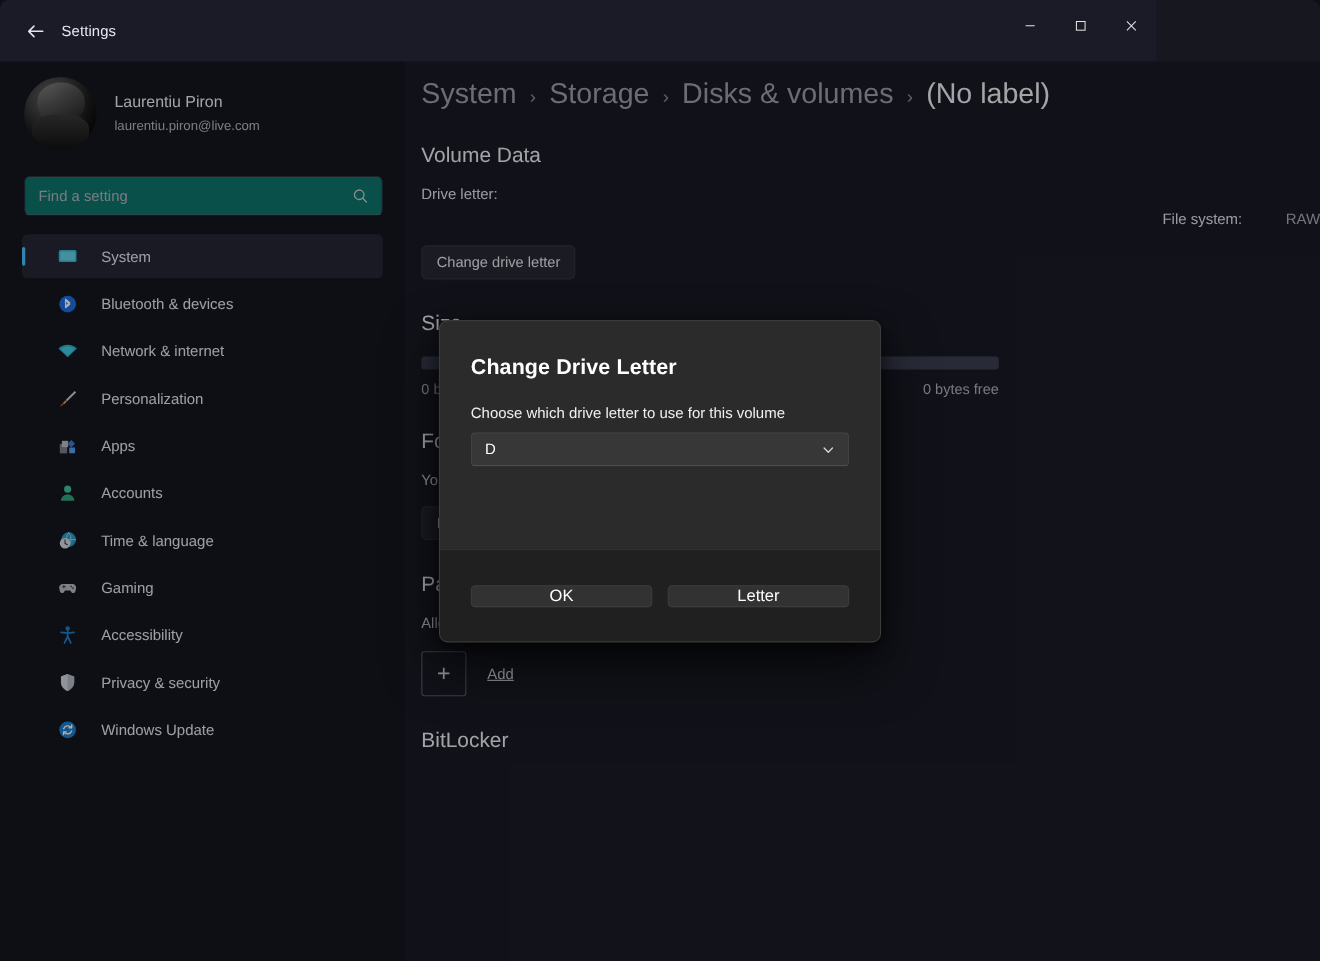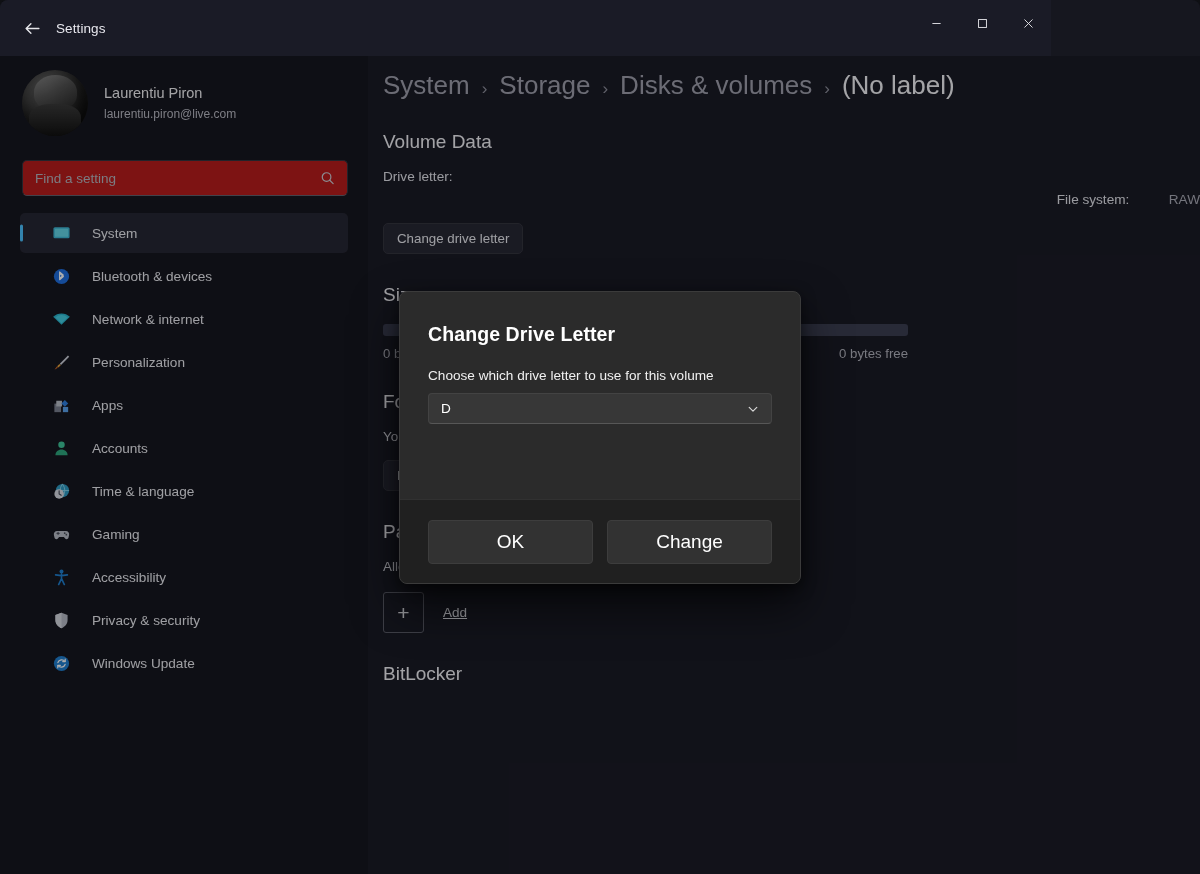--- a/index.html
+++ b/index.html
@@ -84,21 +84,21 @@
     background: linear-gradient(180deg, #3a3a3a 0%, #101010 100%);
   }
   .acct-txt { margin-left: 16px; line-height: 1.35; }
   .acct-name { font-size: 14.5px; color: #f0f0f4; }
   .acct-mail { font-size: 12px; color: #b9bac4; margin-top: 2px; }
 
   .searchbox {
     position: relative;
     margin: 14px 20px 0 22px;
     height: 36px;
-    background: #b91c1c;
+    background: #0f766e;
     border: 1px solid #33343f;
     border-bottom: 1px solid #62636f;
     border-radius: 5px;
     display: flex; align-items: center;
   }
   .search-input {
     flex: 1;
     background: transparent; border: none; outline: none;
     font-family: inherit; font-size: 13.5px;
     color: #d6d7de;
@@ -274,26 +274,26 @@
   .dlg-footer {
     height: 84px;
     background: #202020;
     border-top: 1px solid #313131;
     display: flex; align-items: center;
     gap: 14px;
     padding: 0 28px;
   }
   .dlg-btn {
     flex: 1;
-    height: 44px;
+    height: 20px;
     background: #323232;
     border: 1px solid #3d3d3d;
     border-radius: 4px;
     color: #ffffff;
-    font-size: 19px;
+    font-size: 15px;
     font-family: inherit;
     display: flex; align-items: center; justify-content: center;
   }
 </style>
 </head>
 <body>
 
 <div id="app">
 
   <div class="titlebar">
@@ -525,17 +525,17 @@
         <span>D</span>
         <span class="chev">
           <svg viewBox="0 0 12 12" fill="none" stroke="currentColor" stroke-width="1.2">
             <path d="M2.2 4.3 6 8.1l3.8-3.8" stroke-linecap="round" stroke-linejoin="round"></path>
           </svg>
         </span>
       </div>
     </div>
     <div class="dlg-footer">
       <button class="dlg-btn">OK</button>
-      <button class="dlg-btn">Change</button>
+      <button class="dlg-btn">Letter</button>
     </div>
   </div>
 
 </div>
 
 </body></html>

